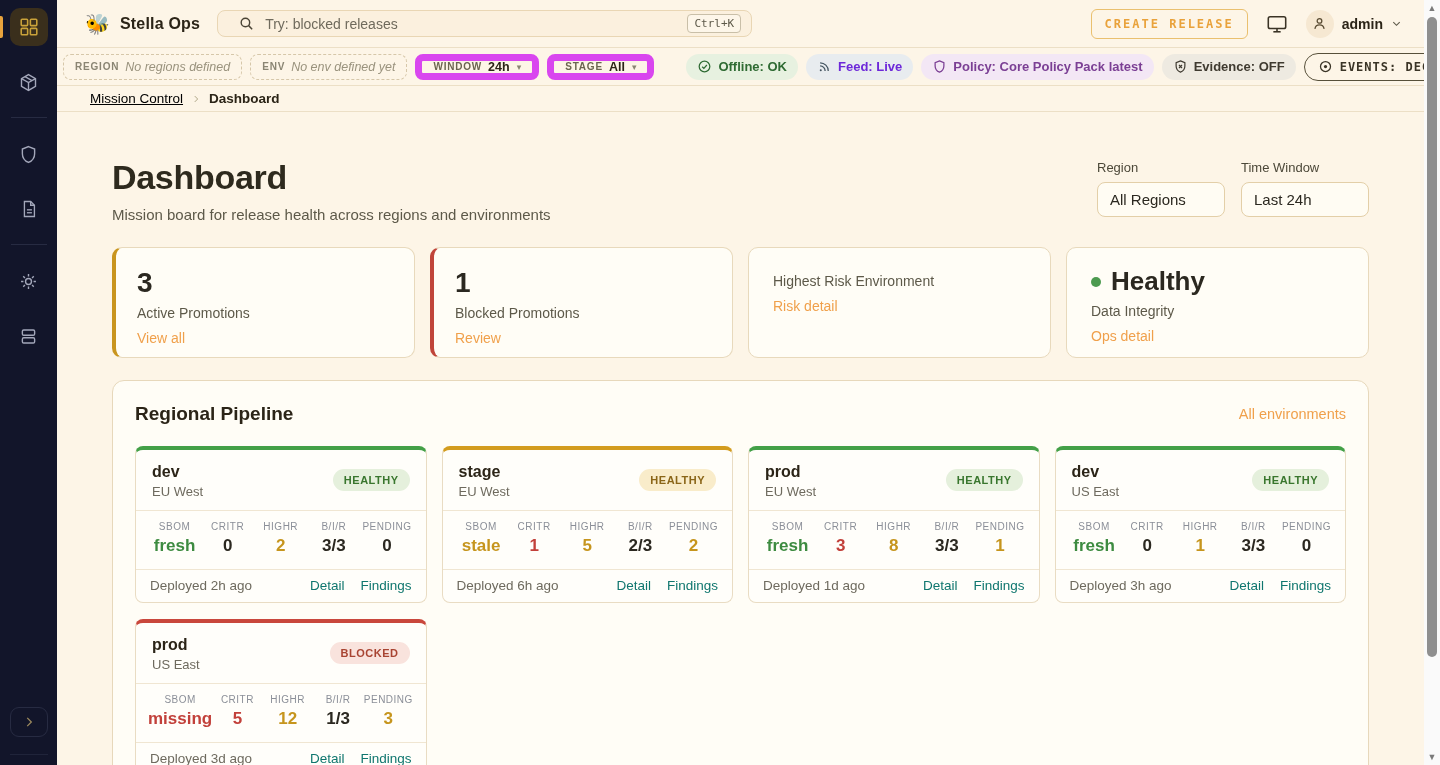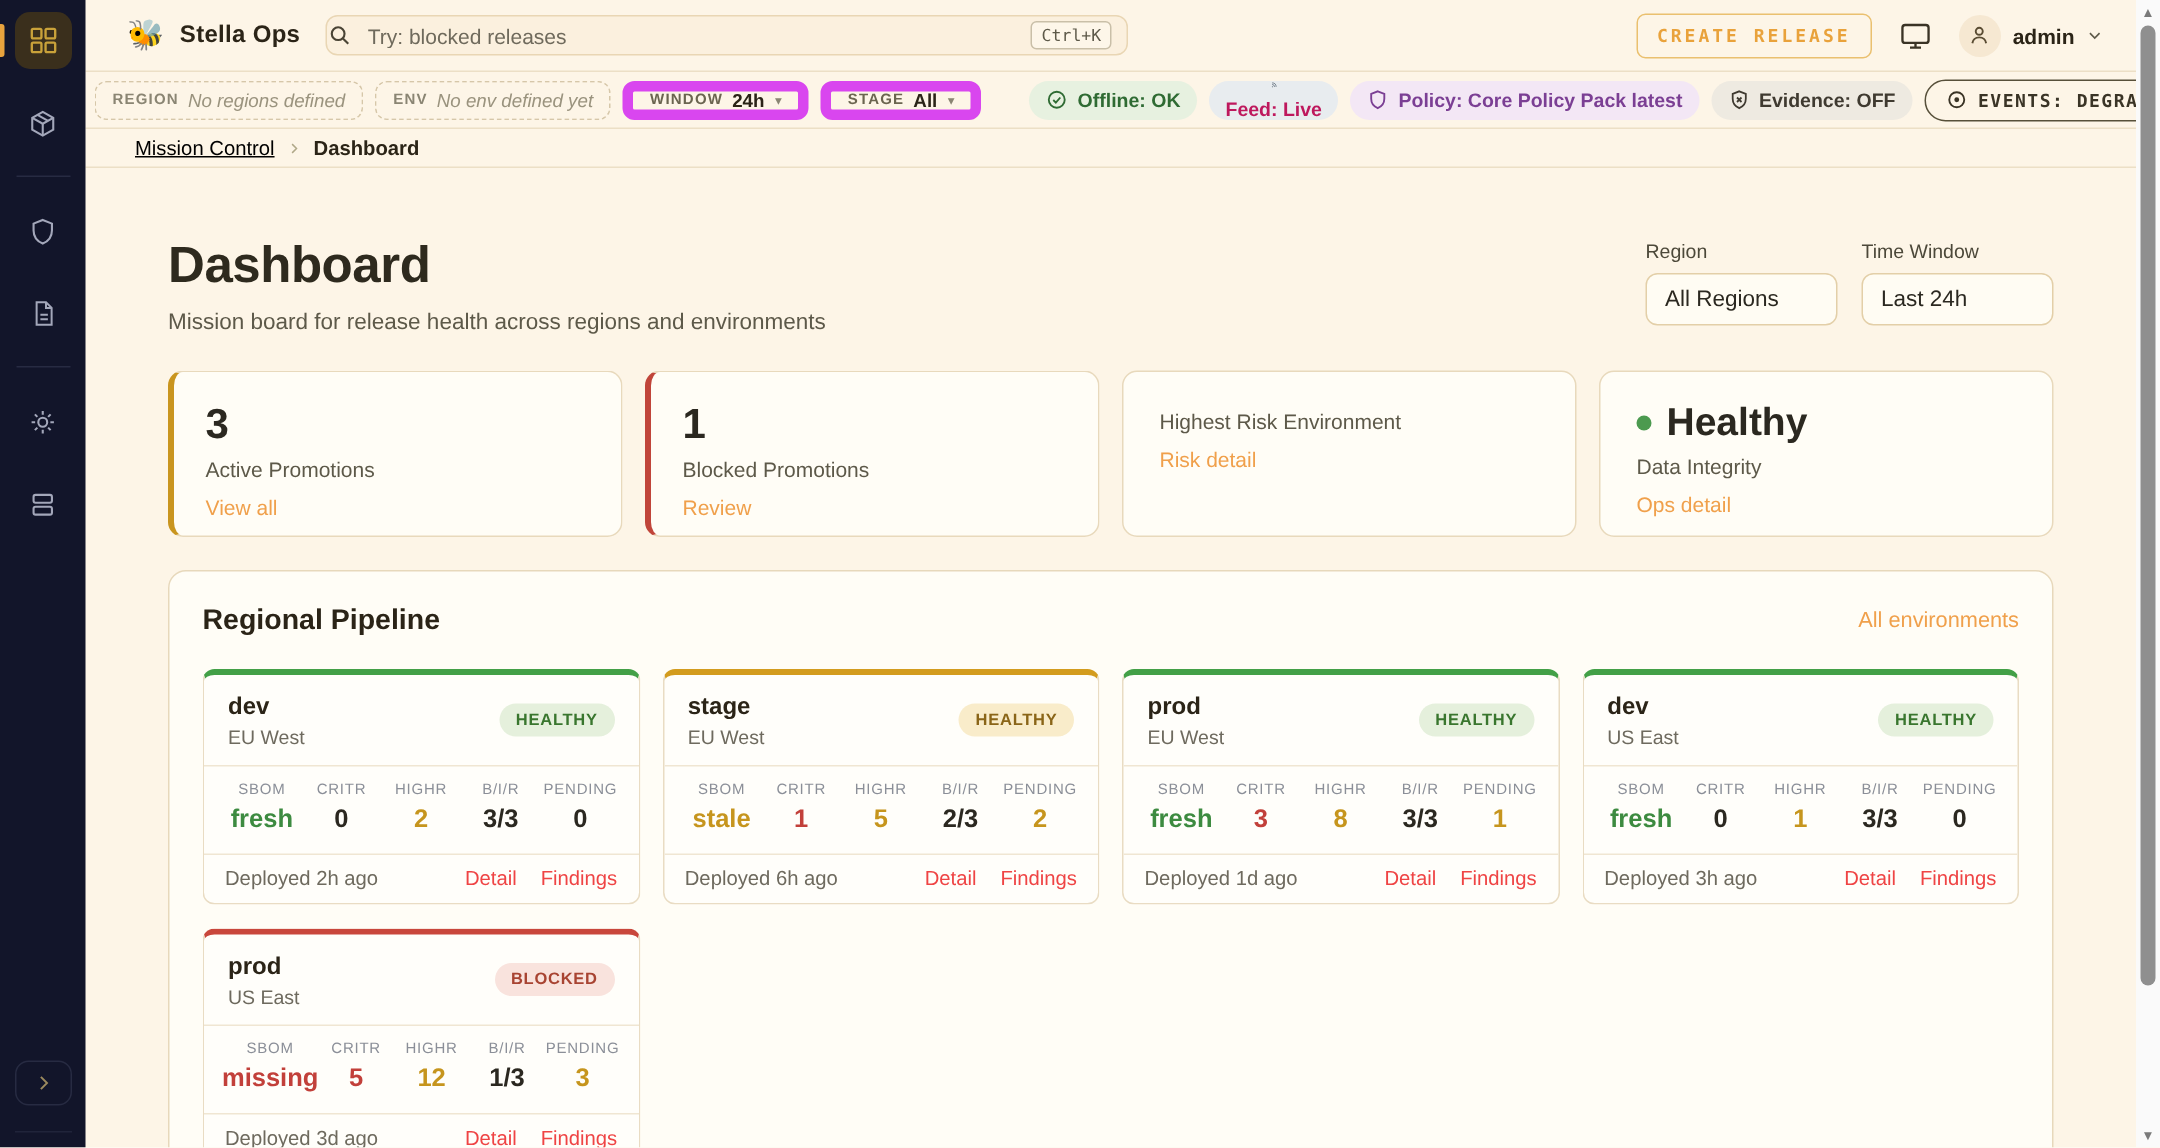--- a/index.html
+++ b/index.html
@@ -35,21 +35,21 @@
   .main { flex:1; width:1367px; display:flex; flex-direction:column; }
 
   .topbar {
     height:48px; display:flex; align-items:center; padding-left:28px; padding-right:22px;
     border-bottom:1px solid #ecdfc6; flex:0 0 48px;
   }
   .logo { font-size:20px; line-height:1; }
   .app-title { font-size:16px; font-weight:bold; color:#2b2417; margin-left:10px; letter-spacing:.2px; }
   .searchbox {
     margin-left:17px; width:535px; height:27px; border:1px solid #e9d6b4; background:#fbf0de;
-    border-radius:8px; display:flex; align-items:center; padding:0 10px 0 0;
+    border-radius:8px; display:flex; align-items:center; padding:0 10px 0 20px;
   }
   .searchbox input {
     flex:1; border:none; outline:none; background:transparent; font-family:"Liberation Sans",sans-serif;
     font-size:14px; color:#3c382c; margin-left:10px;
   }
   .searchbox input::placeholder { color:#6f6a5c; }
   .kbd {
     font-family:"DejaVu Sans Mono",monospace; font-size:11px; color:#5d5949;
     border:1px solid #c9bfa8; border-radius:4px; padding:2px 6px; background:#fdf6e9;
   }
@@ -78,21 +78,21 @@
   .pill-solid .pill-label { color:#6b6550; }
   .pill-empty { font-style:italic; font-size:12.5px; }
   .pill-value { font-size:12.5px; font-weight:bold; color:#2b2417; }
   .pill-chev { font-size:9px; color:#8a8573; margin-left:1px; }
   .vdivider { width:1px; height:24px; background:#d9ccb0; margin:0 8px; }
   .status-pill {
     height:26px; display:inline-flex; align-items:center; gap:6px; padding:0 11px;
     border-radius:13px; font-size:13px; font-weight:bold;
   }
   .sp-green { background:#e7f1e0; color:#2f6b33; } .sp-green svg { stroke:#2f6b33; }
-  .sp-slate { background:#e8ecef; color:#be185d;flex-direction:column; } .sp-slate svg { stroke:#41525e; } .sp-slate svg circle { fill:#41525e; }
+  .sp-slate { background:#e8ecef; color:#6d28d9; } .sp-slate svg { stroke:#41525e; } .sp-slate svg circle { fill:#41525e; }
   .sp-purple { background:#f3e7f5; color:#7b3f94; } .sp-purple svg { stroke:#7b3f94; }
   .sp-gray { background:#eeeae1; color:#3f3a30; } .sp-gray svg { stroke:#3f3a30; }
   .events-pill {
     height:28px; display:inline-flex; align-items:center; gap:7px; padding:0 13px;
     border:1.5px solid #57503a; border-radius:14px; background:transparent;
     font-family:"DejaVu Sans Mono",monospace; font-size:12px; font-weight:bold; letter-spacing:1px; color:#3a3426;
   }
   .events-pill svg { stroke:#3a3426; } .events-pill svg .c { fill:#3a3426; }
 
   
@@ -155,21 +155,21 @@
   .badge.s-warn { background:#f9ecca; color:#8a6518; }
   .badge.s-bad { background:#f9e3dd; color:#a84432; }
   .pipe-stats { display:flex; padding:10px 12px 13px; border-bottom:1px solid #f0e6d2; }
   .stat { flex:1; text-align:center; }
   .stat-label { font-size:10px; letter-spacing:.5px; color:#8b8f98; }
   .stat-value { font-size:17px; font-weight:bold; margin-top:4px; }
   .v-ok { color:#3d8b40; } .v-warn { color:#c6951d; } .v-bad { color:#c2403a; } .v-plain { color:#2b2820; }
   .pipe-foot { display:flex; justify-content:space-between; align-items:center; padding:8px 14px 9px; }
   .deployed { font-size:13.5px; color:#6e6a5e; }
   .foot-links { display:flex; gap:16px; }
-  .foot-links a { font-size:13.5px; color:#ef4444; }
+  .foot-links a { font-size:13.5px; color:#0f766e; }
 
   
   .scrollbar { width:16px; flex:0 0 16px; height:765px; background:#fafafa; position:relative; }
   .sb-arrow { position:absolute; left:0; width:16px; height:16px; display:flex; align-items:center; justify-content:center; color:#7a7a7a; font-size:9px; }
   .sb-up { top:0; } .sb-down { bottom:0; }
   .sb-thumb { position:absolute; left:3px; top:17px; width:10px; height:640px; background:#8f8f8f; border-radius:6px; }
 
   svg { display:block; }
 </style>
 </head>

